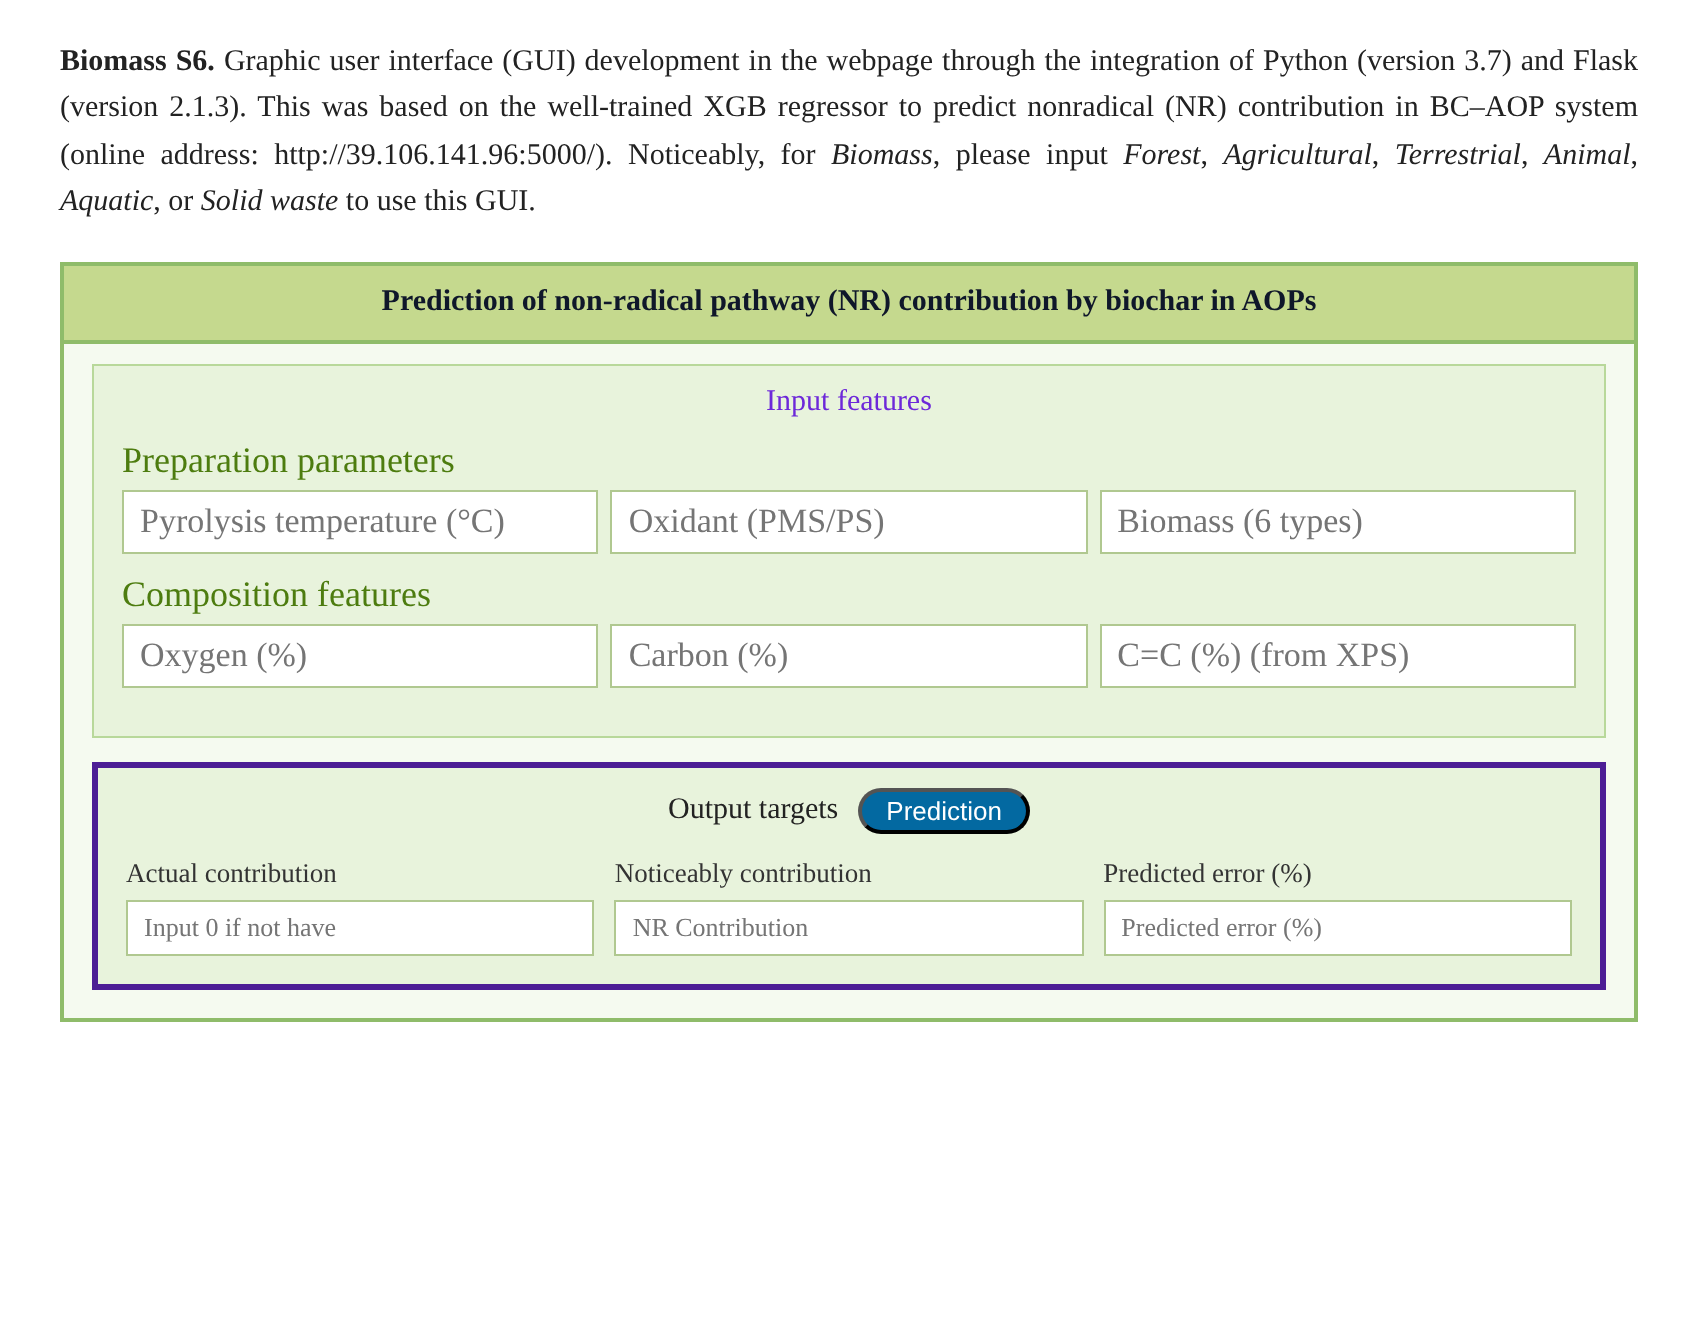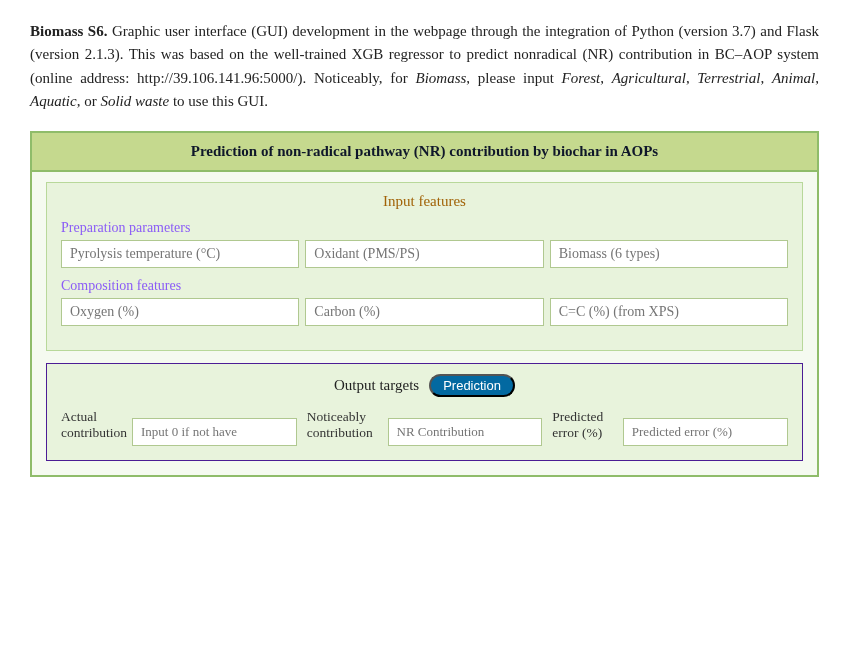--- a/index.html
+++ b/index.html
@@ -44,50 +44,50 @@
     .input-features-box {
       background: #e8f3dc;
       border: 1px solid #b8d89a;
       padding: 10px 14px 14px 14px;
       margin-bottom: 12px;
     }
     .input-features-title {
       text-align: center;
       font-size: 15px;
       margin-bottom: 10px;
-      color: #a16207;
+      color: #6d28d9;
     }
 
     .feature-group {
       margin-bottom: 10px;
     }
     .feature-group-label {
-      font-size: 14px;
-      color: #8b5cf6;
+      font-size: 18px;
+      color: #4d7c0f;
       margin-bottom: 4px;
     }
     .feature-inputs-row {
       display: flex;
       gap: 6px;
     }
     .feature-input {
       flex: 1;
       border: 1px solid #b0c890;
       background: #fff;
       padding: 5px 8px;
-      font-size: 14px;
+      font-size: 17px;
       color: #666;
       font-family: Times New Roman, serif;
       outline: none;
     }
 
     
     .output-box {
       background: #e8f3dc;
-      border: 1px solid #4c1d95;
+      border: 3px solid #4c1d95;
       padding: 10px 14px 14px 14px;
     }
     .output-title-row {
       display: flex;
       align-items: center;
       justify-content: center;
       gap: 10px;
       margin-bottom: 12px;
     }
     .output-title-text {
@@ -105,21 +105,22 @@
     }
 
     .output-columns {
       display: flex;
       gap: 10px;
       justify-content: center;
     }
     .output-col {
       flex: 1;
       display: flex;
-      align-items: flex-end;
+      flex-direction: column;
+      align-items: flex-start;
     }
     .output-col-label {
       font-size: 13.5px;
       color: #333;
       margin-bottom: 5px;
     }
     .output-field {
       width: 100%;
       border: 1px solid #b0c890;
       background: #fff;

